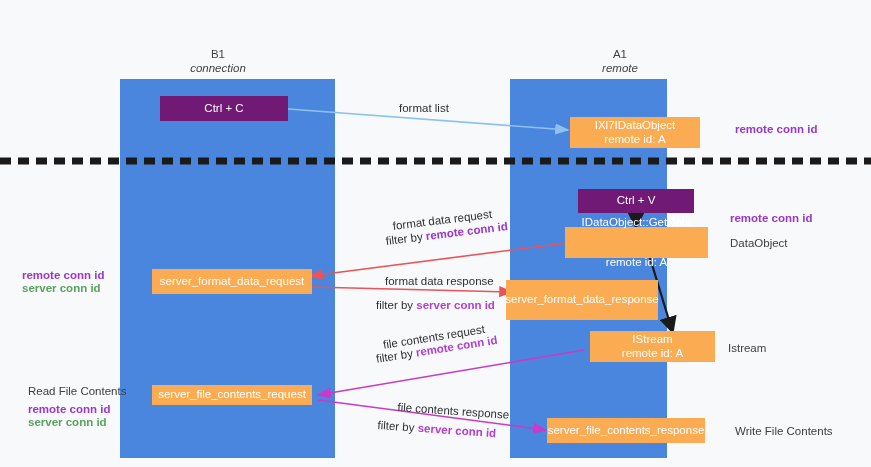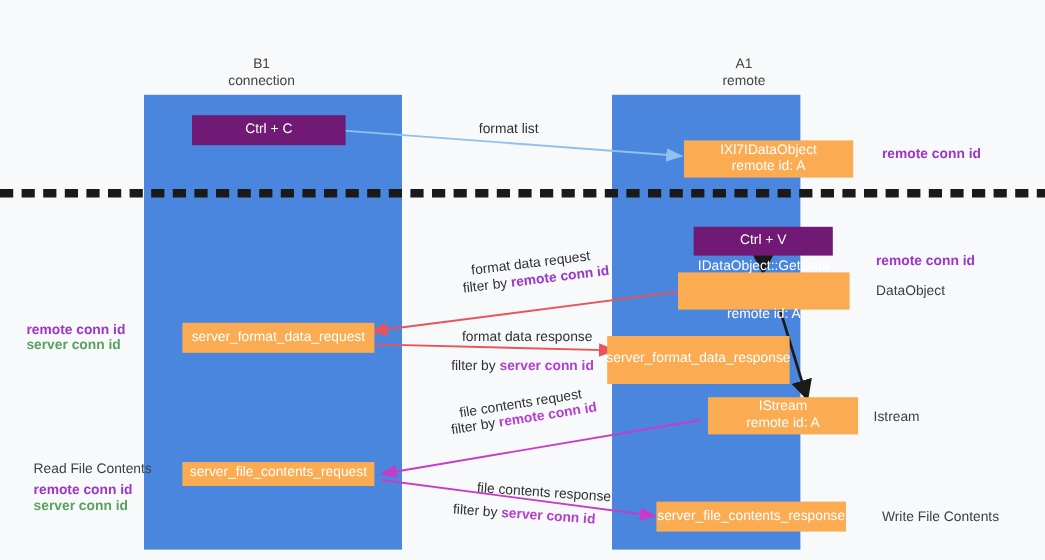--- a/index.html
+++ b/index.html
@@ -26,21 +26,21 @@
   .lane-a1 { left: 510px; top: 79px; width: 157px; height: 379px; }
 
   .col-head {
     position: absolute;
     text-align: center;
     color: #434343;
     font-size: 11.5px;
     line-height: 13.5px;
   }
   .col-head .l1 { display: block; }
-  .col-head .l2 { display: block; }
+  .col-head .l2 { display: block; font-style: italic; }
   .head-b1 { left: 148px; top: 48px; width: 140px; }
   .head-a1 { left: 550px; top: 48px; width: 140px; }
 
   .title {
     position: absolute;
     left: 0; top: 7px;
     width: 871px;
     text-align: center;
     color: #3c4043;
     font-size: 14.5px;
@@ -149,21 +149,21 @@
   </div>
 
   <div class="box orange" style="left:152px; top:269px; width:160px; height:25px;">
     <span>server_format_data_request</span>
   </div>
 
   <div class="box orange" style="left:152px; top:385px; width:160px; height:20px;text-align:right;">
     <span>server_file_contents_request</span>
   </div>
 
-  <div class="box orange" style="left:570px; top:117px; width:141px; height:31px;text-align:center;">
+  <div class="box orange" style="left:570px; top:117px; width:130px; height:31px;text-align:center;">
     <span>IXl7IDataObject</span>
     <span>remote id: A</span>
   </div>
 
   <div class="box green" style="left:578px; top:173px; width:116px; height:24px;margin-top:16px;">
     <span>Ctrl + V</span>
   </div>
 
   <div class="box orange" style="left:565px; top:227px; width:143px; height:31px;gap:26px;">
     <span>IDataObject::GetData</span>

